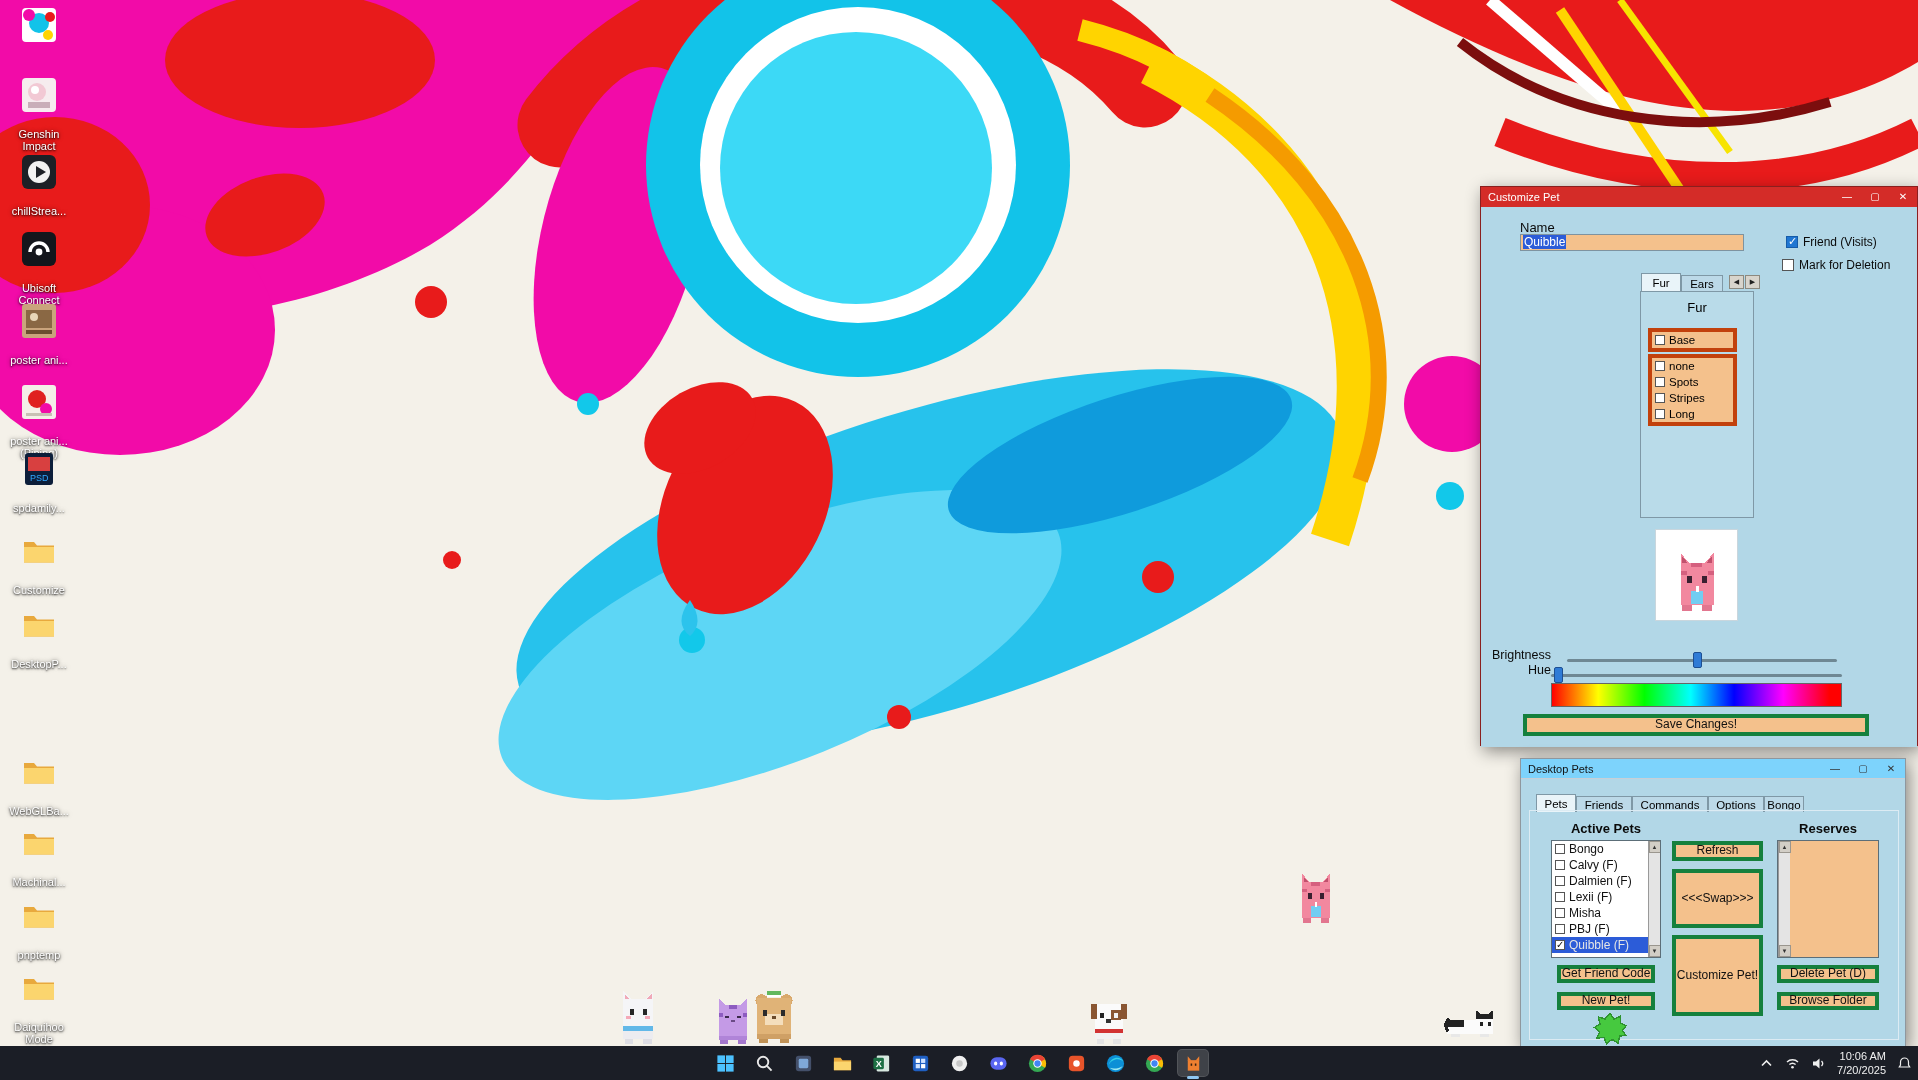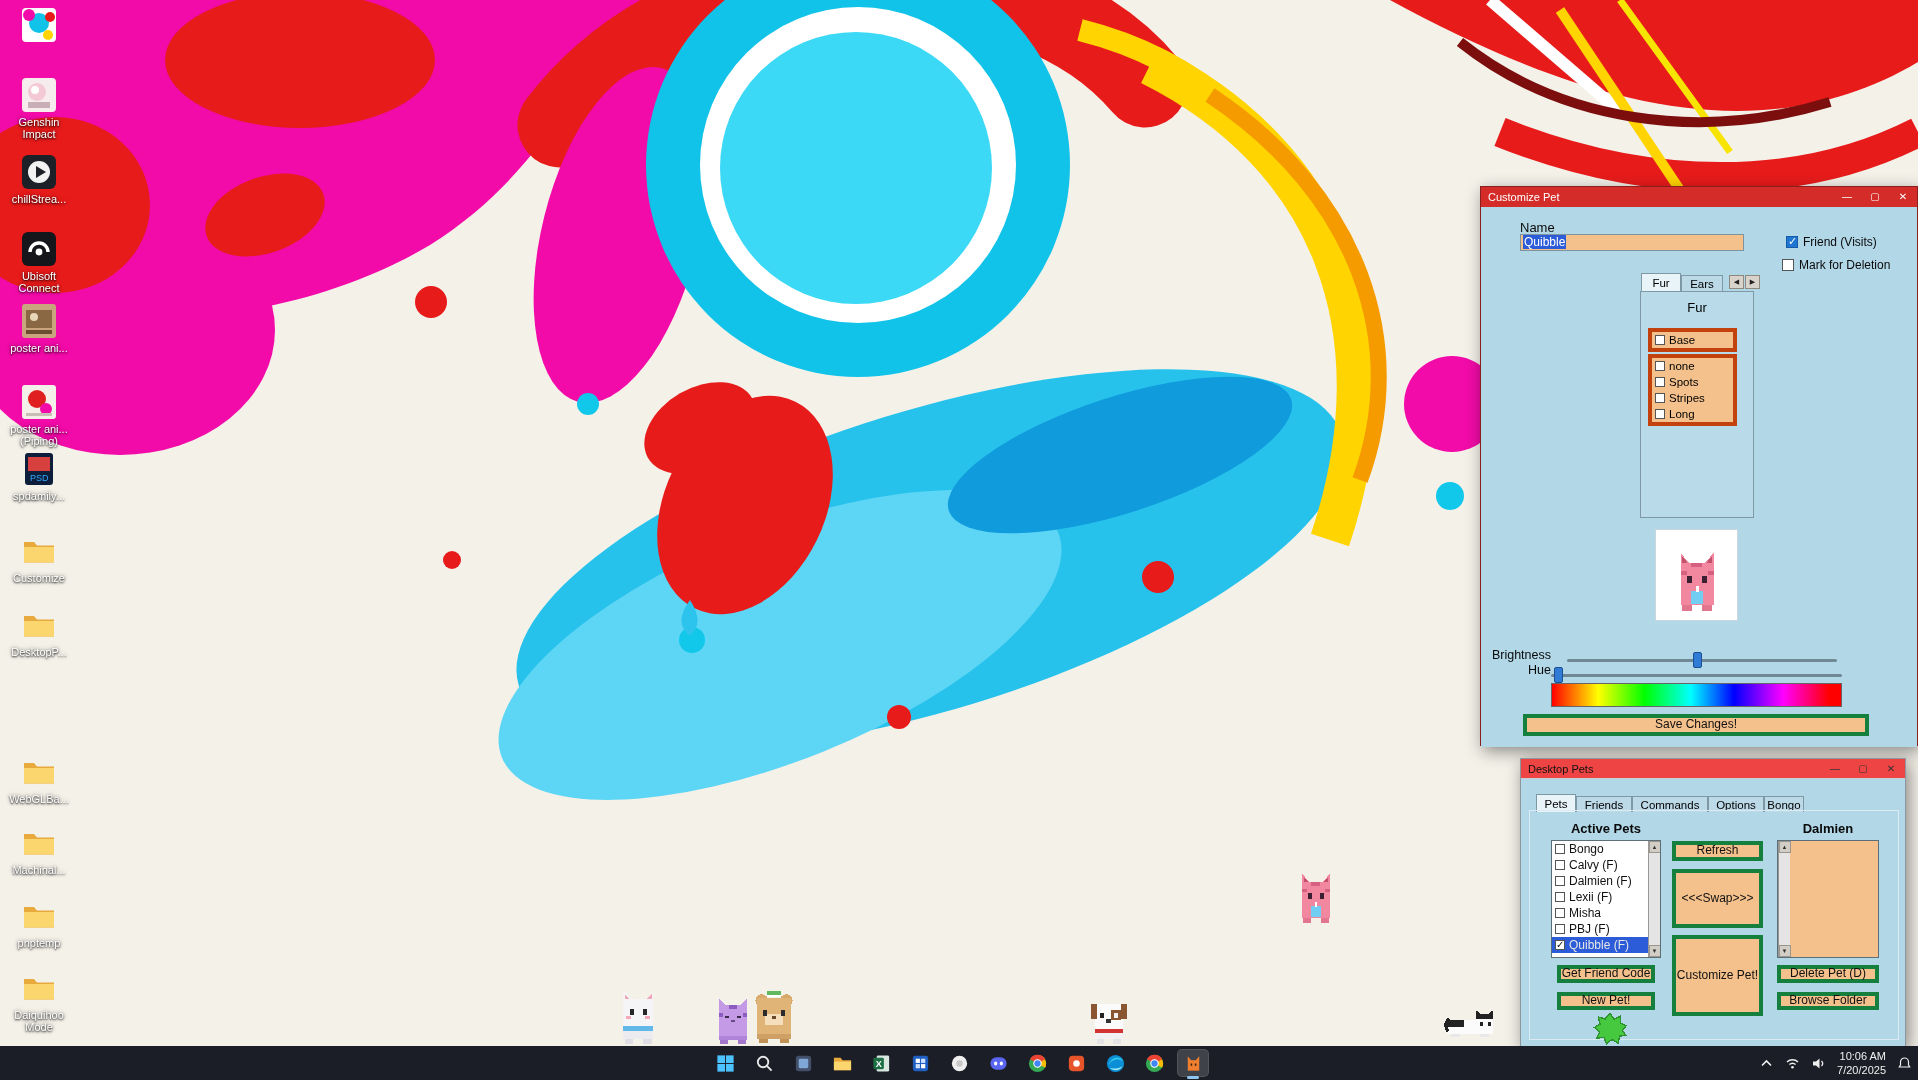--- a/index.html
+++ b/index.html
@@ -2,21 +2,21 @@
 <html><head>
 <meta charset="utf-8">
 <style>
   *{margin:0;padding:0;box-sizing:border-box;font-family:"Liberation Sans","DejaVu Sans",sans-serif;user-select:none;}
   html,body{width:1918px;height:1080px;}
   body{position:relative;overflow:hidden;background:#f2efe7;}
   svg{display:block}
   #wallpaper{position:absolute;left:0;top:0;width:1918px;height:1080px}
 
   
-  .dicon{position:absolute;left:2px;width:74px;display:flex;flex-direction:column;align-items:center;gap:4px}
+  .dicon{position:absolute;left:2px;width:74px;display:flex;flex-direction:column;align-items:center;gap:16px}
   .dicon-img{width:34px;height:34px;display:flex;align-items:center;justify-content:center}
   .dicon-img svg{width:34px;height:34px}
   .dicon-label{font-size:11px;color:#fff;text-align:center;line-height:1.12;max-width:72px;
     text-shadow:0 1px 2px rgba(0,0,0,.9),0 0 4px rgba(0,0,0,.55)}
 
   
   .pet{position:absolute}
   .pet svg{width:100%;height:100%;shape-rendering:crispEdges}
 
   
@@ -65,21 +65,21 @@
   .mini-row{height:16px;display:flex;align-items:center;gap:4px;padding-left:3px;white-space:nowrap}
   #preview-box{position:absolute;left:174px;top:322px;width:83px;height:92px;background:#fff;border:1px solid #c9d6dd;
     display:flex;align-items:flex-end;justify-content:center;padding-bottom:4px}
   .slider-track{position:absolute;height:3px;background:#6f8894;border-radius:2px}
   .slider-thumb{position:absolute;width:9px;height:16px;background:#2f7bd6;border:1px solid #1d4f92;border-radius:2px}
   #rainbow{position:absolute;left:70px;top:476px;width:291px;height:24px;border:1px solid #666;
     background:linear-gradient(90deg,#ff0000 0%,#ffff00 16%,#00ff00 32%,#00ffff 48%,#0000ff 63%,#ff00ff 80%,#ff0000 96%)}
 
   
   #pets-win{left:1520px;top:758px;width:386px;height:288px;border:1px solid #8f979e}
-  #pets-win .titlebar{background:#ef4444;color:#111;border-bottom:1px solid #c8cfd6}
+  #pets-win .titlebar{background:#7dd3fc;color:#111;border-bottom:1px solid #c8cfd6}
   #pets-win .win-btn{color:#333}
   #pets-win .win-body{height:268px}
   #pets-frame{position:absolute;left:8px;top:31px;width:370px;height:230px;border:1px solid #dcebf3}
   .group-lbl{position:absolute;font-size:13px;font-weight:bold;text-align:center;color:#0a0a0a}
 
   
   #taskbar{position:absolute;left:0;bottom:0;width:1918px;height:34px;background:#1b1e26;z-index:50}
   .tb-center{position:absolute;left:50%;transform:translateX(-50%);top:0;height:100%;display:flex;align-items:center;gap:7px}
   .tb-icon{width:32px;height:28px;border-radius:5px;display:flex;align-items:center;justify-content:center;position:relative}
   .tb-icon svg{width:21px;height:21px}
@@ -493,21 +493,21 @@
     <div class="tab" style="left:187px;top:17px;width:56px;height:16px">
         <span>Options</span>
       </div>
     <div class="tab" style="left:243px;top:17px;width:40px;height:16px">
         <span>Bongo</span>
       </div>
 
     <div id="pets-frame"></div>
 
     <div class="group-lbl" style="left:30px;top:42px;width:110px">Active Pets</div>
-    <div class="group-lbl" style="left:256px;top:42px;width:102px">Dalmien</div>
+    <div class="group-lbl" style="left:256px;top:42px;width:102px">Reserves</div>
 
     <div class="listbox" style="left:30px;top:61px;width:110px;height:118px">
       <div class="lb-items">
         <div class="lb-row">
             <span class="cb sm"></span>
             <span>Bongo</span>
           </div>
         <div class="lb-row">
             <span class="cb sm"></span>
             <span>Calvy (F)</span>

